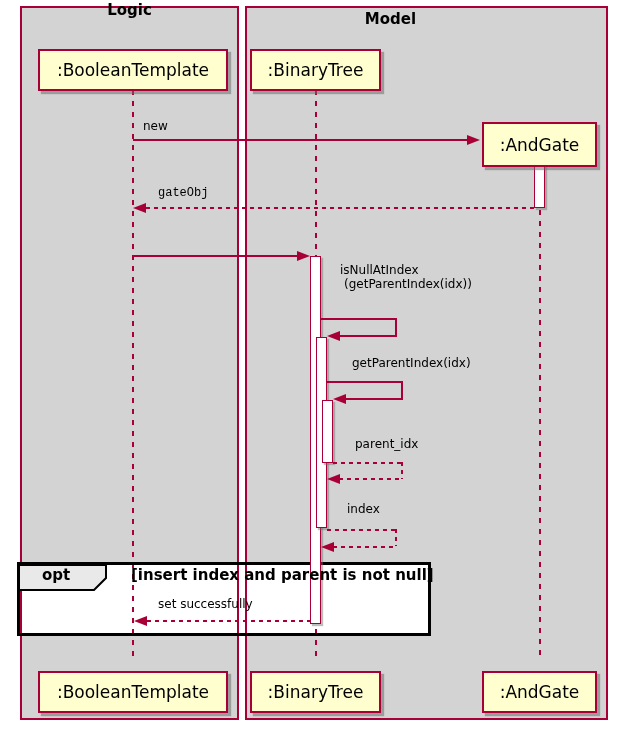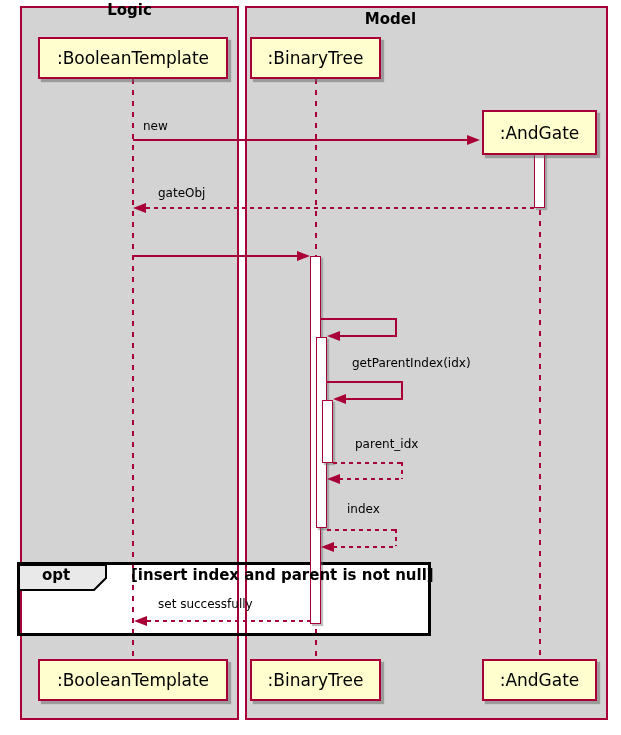--- a/index.html
+++ b/index.html
@@ -5,21 +5,21 @@
   html,body{margin:0;padding:0;background:#fff;}
   #canvas{position:relative;width:621px;height:735px;background:#ffffff;overflow:hidden;
           font-family:"DejaVu Sans","Liberation Sans",sans-serif;color:#000;}
   .abs{position:absolute;}
   
   .frame-fill{background:#d3d3d3;z-index:1;}
   .frame-line{background:#a80036;z-index:3;}
   .frame-title{z-index:7;font-weight:bold;font-size:15px;text-align:center;}
   
   .pbox{background:#fefece;border:2px solid #a80036;box-shadow:3px 3px 1px rgba(110,110,110,0.55);
-        display:flex;align-items:center;justify-content:center;font-size:17px;z-index:6;box-sizing:border-box;}
+        display:flex;align-items:center;justify-content:center;font-size:17px;z-index:6;box-sizing:border-box;margin-top:12px;}
   
   .lifeline{width:2px;background:repeating-linear-gradient(to bottom,#a80036 0 5px,transparent 5px 11px);z-index:4;}
   
   .bar{background:#ffffff;border:1.6px solid #a80036;box-shadow:2px 2px 1px rgba(110,110,110,0.45);
        box-sizing:border-box;z-index:6;}
   
   .sline-h{height:2px;background:#a80036;z-index:6;}
   .sline-v{width:2px;background:#a80036;z-index:6;}
   .dline-h{height:2px;background:repeating-linear-gradient(to right,#a80036 0 4px,transparent 4px 8px);z-index:6;}
   .dline-v{width:2px;background:repeating-linear-gradient(to bottom,#a80036 0 4px,transparent 4px 8px);z-index:6;}
@@ -70,27 +70,31 @@
 
   <div class="abs bar" style="left:534px;top:153px;width:11px;height:55px;"></div>
   <div class="abs bar" style="left:310px;top:256px;width:11px;height:368px;"></div>
   <div class="abs bar" style="left:316px;top:337px;width:11px;height:191px;"></div>
   <div class="abs bar" style="left:322px;top:400px;width:11px;height:63px;"></div>
 
   <div class="abs mlabel" style="left:143px;top:119px;">new</div>
   <div class="abs sline-h" style="left:133px;top:139px;width:334px;"></div>
   <div class="abs tri-r" style="left:467px;top:135px;"></div>
 
-  <div class="abs mlabel" style="left:158px;top:186px;">gateObj</div>
+  <div class="abs mlabel" style="left:158px;top:186px;font-family:Liberation Mono, monospace;">gateObj</div>
   <div class="abs dline-h" style="left:146px;top:207px;width:388px;"></div>
   <div class="abs tri-l" style="left:133px;top:203px;"></div>
 
   <div class="abs sline-h" style="left:133px;top:255px;width:164px;"></div>
   <div class="abs tri-r" style="left:297px;top:251px;"></div>
 
+  <div class="abs mlabel" style="left:340px;top:263px;">
+    <div>isNullAtIndex</div>
+    <div style="padding-left:4px;">(getParentIndex(idx))</div>
+  </div>
   <div class="abs sline-h" style="left:321px;top:318px;width:76px;"></div>
   <div class="abs sline-v" style="left:395px;top:318px;height:19px;"></div>
   <div class="abs sline-h" style="left:339px;top:335px;width:58px;"></div>
   <div class="abs tri-l" style="left:327px;top:331px;"></div>
 
   <div class="abs mlabel" style="left:352px;top:356px;">getParentIndex(idx)</div>
   <div class="abs sline-h" style="left:327px;top:381px;width:76px;"></div>
   <div class="abs sline-v" style="left:401px;top:381px;height:19px;"></div>
   <div class="abs sline-h" style="left:345px;top:398px;width:58px;"></div>
   <div class="abs tri-l" style="left:333px;top:394px;"></div>

